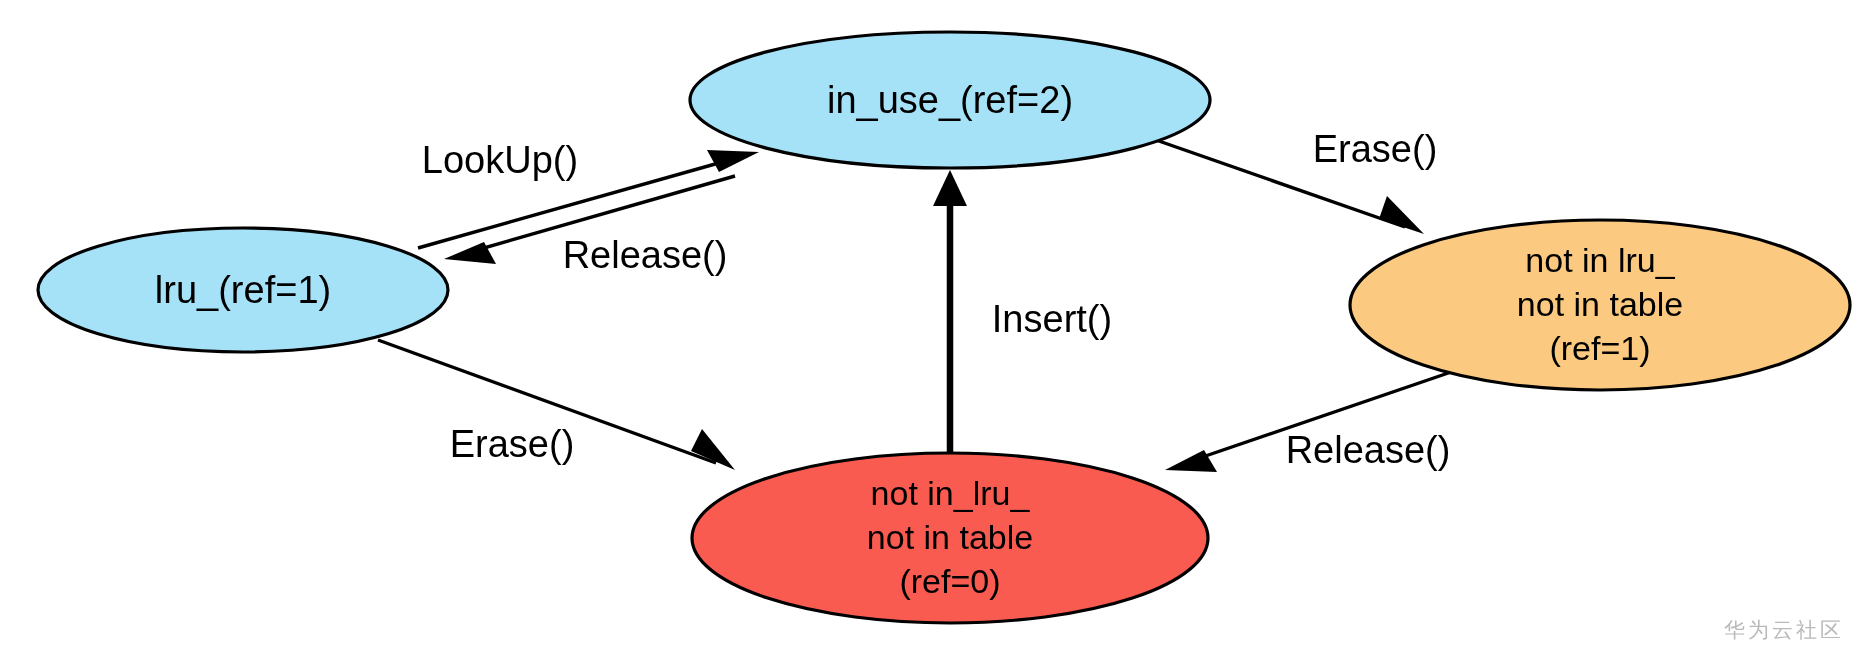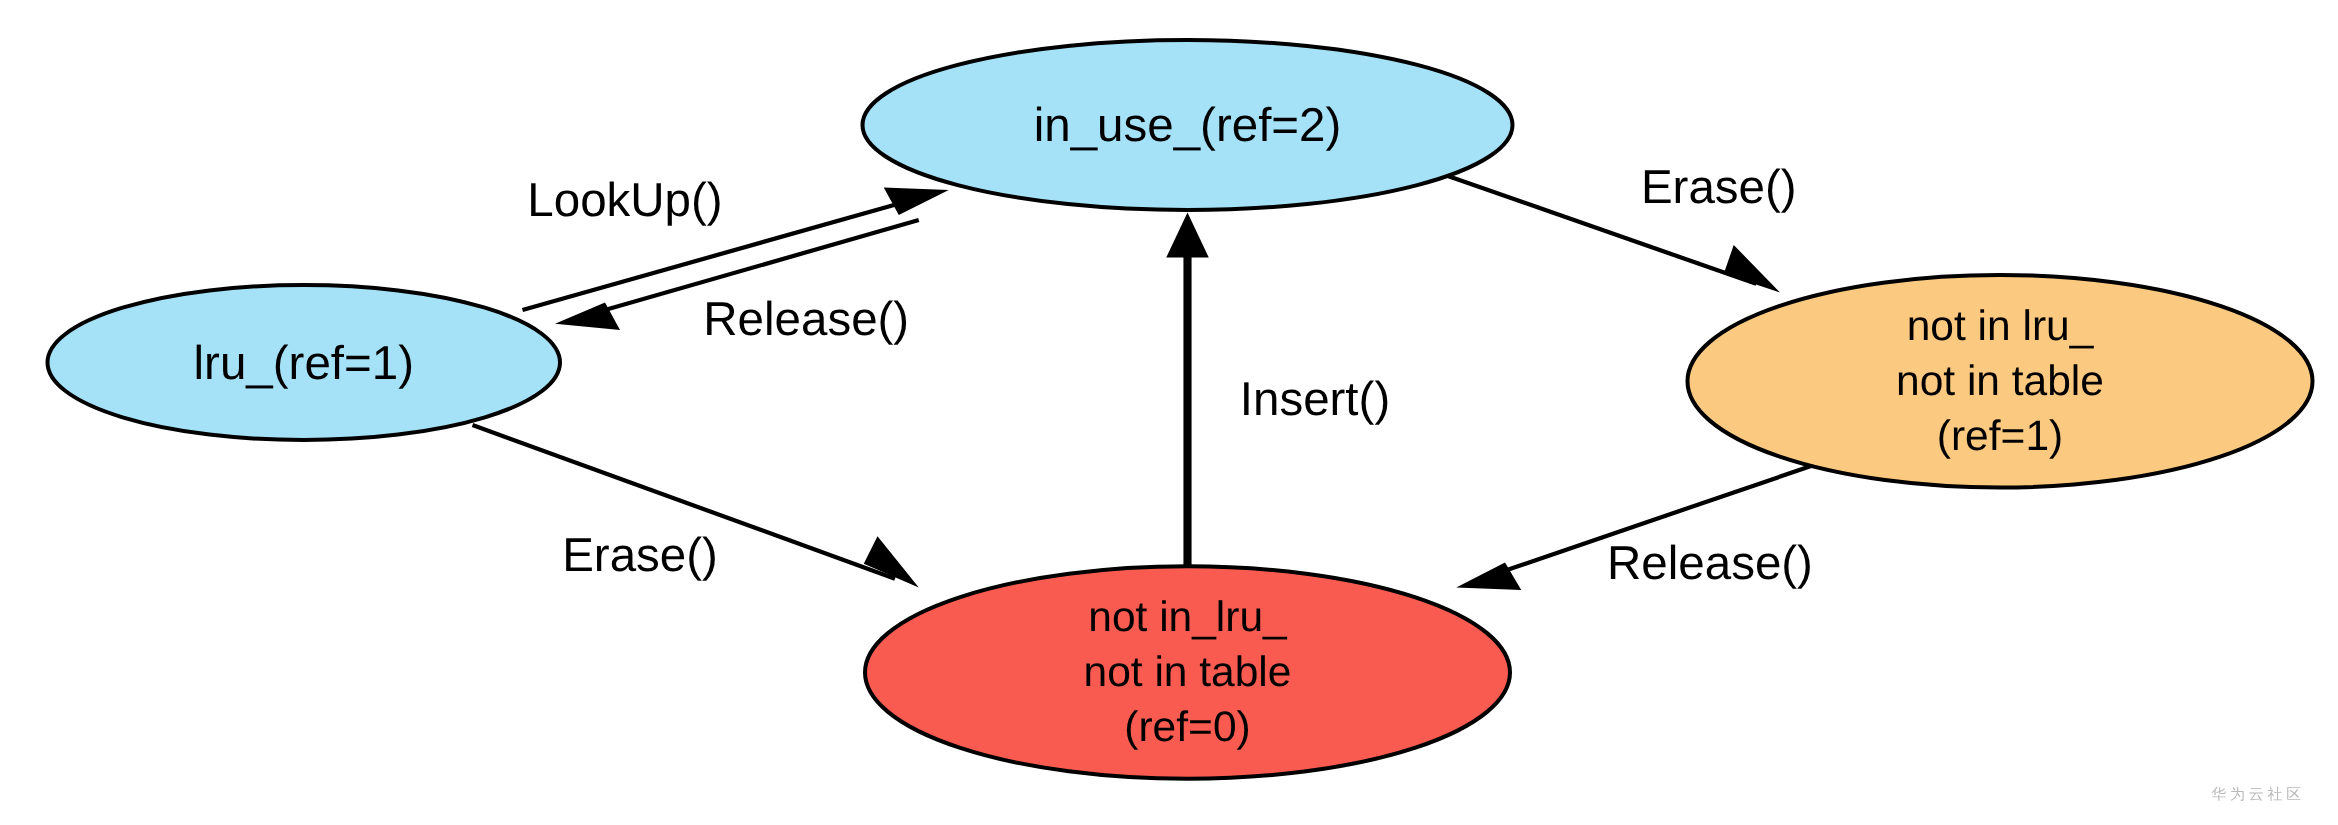--- a/index.html
+++ b/index.html
@@ -62,21 +62,21 @@
   }
   .arrow-head {
     fill: #000000;
     stroke: none;
   }
   #watermark {
     position: absolute;
     right: 26px;
     bottom: 16px;
     font-family: "DejaVu Sans", sans-serif;
-    font-size: 12px;
+    font-size: 21px;
     letter-spacing: 3px;
     color: #b9b9b9;
     white-space: nowrap;
     user-select: none;
   }
 </style>
 </head>
 <body>
 
 <div id="diagram-root">

